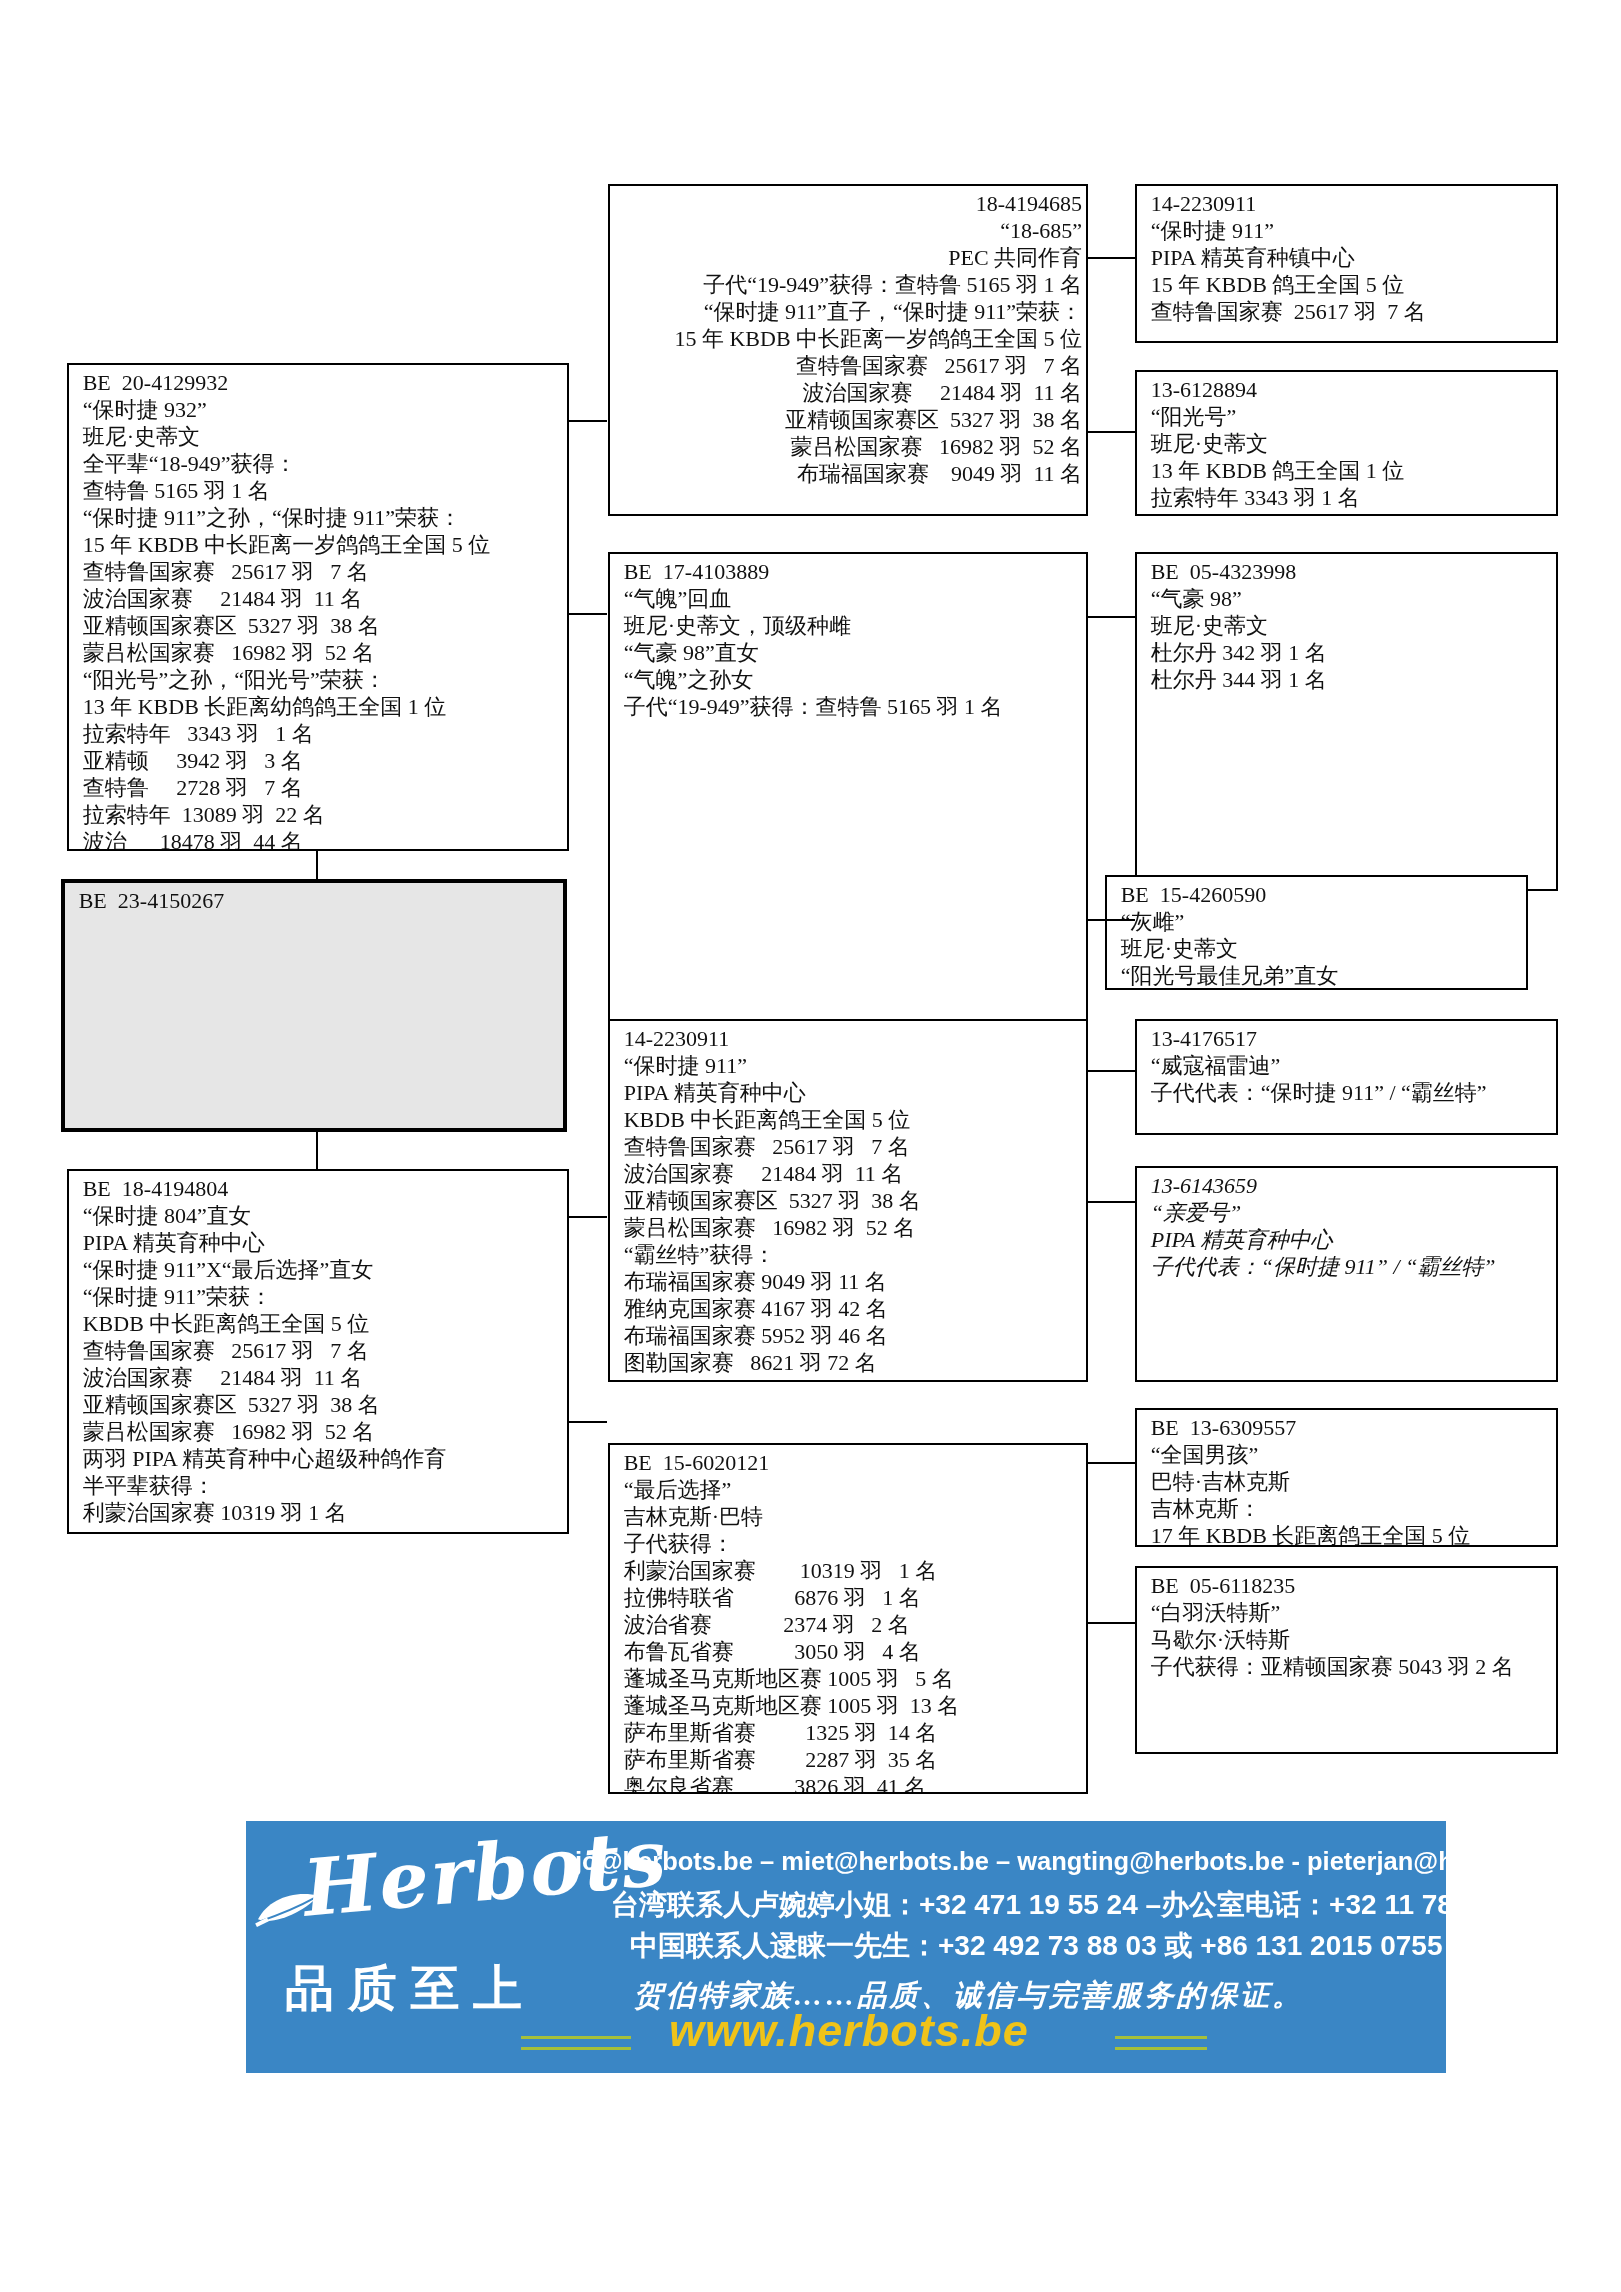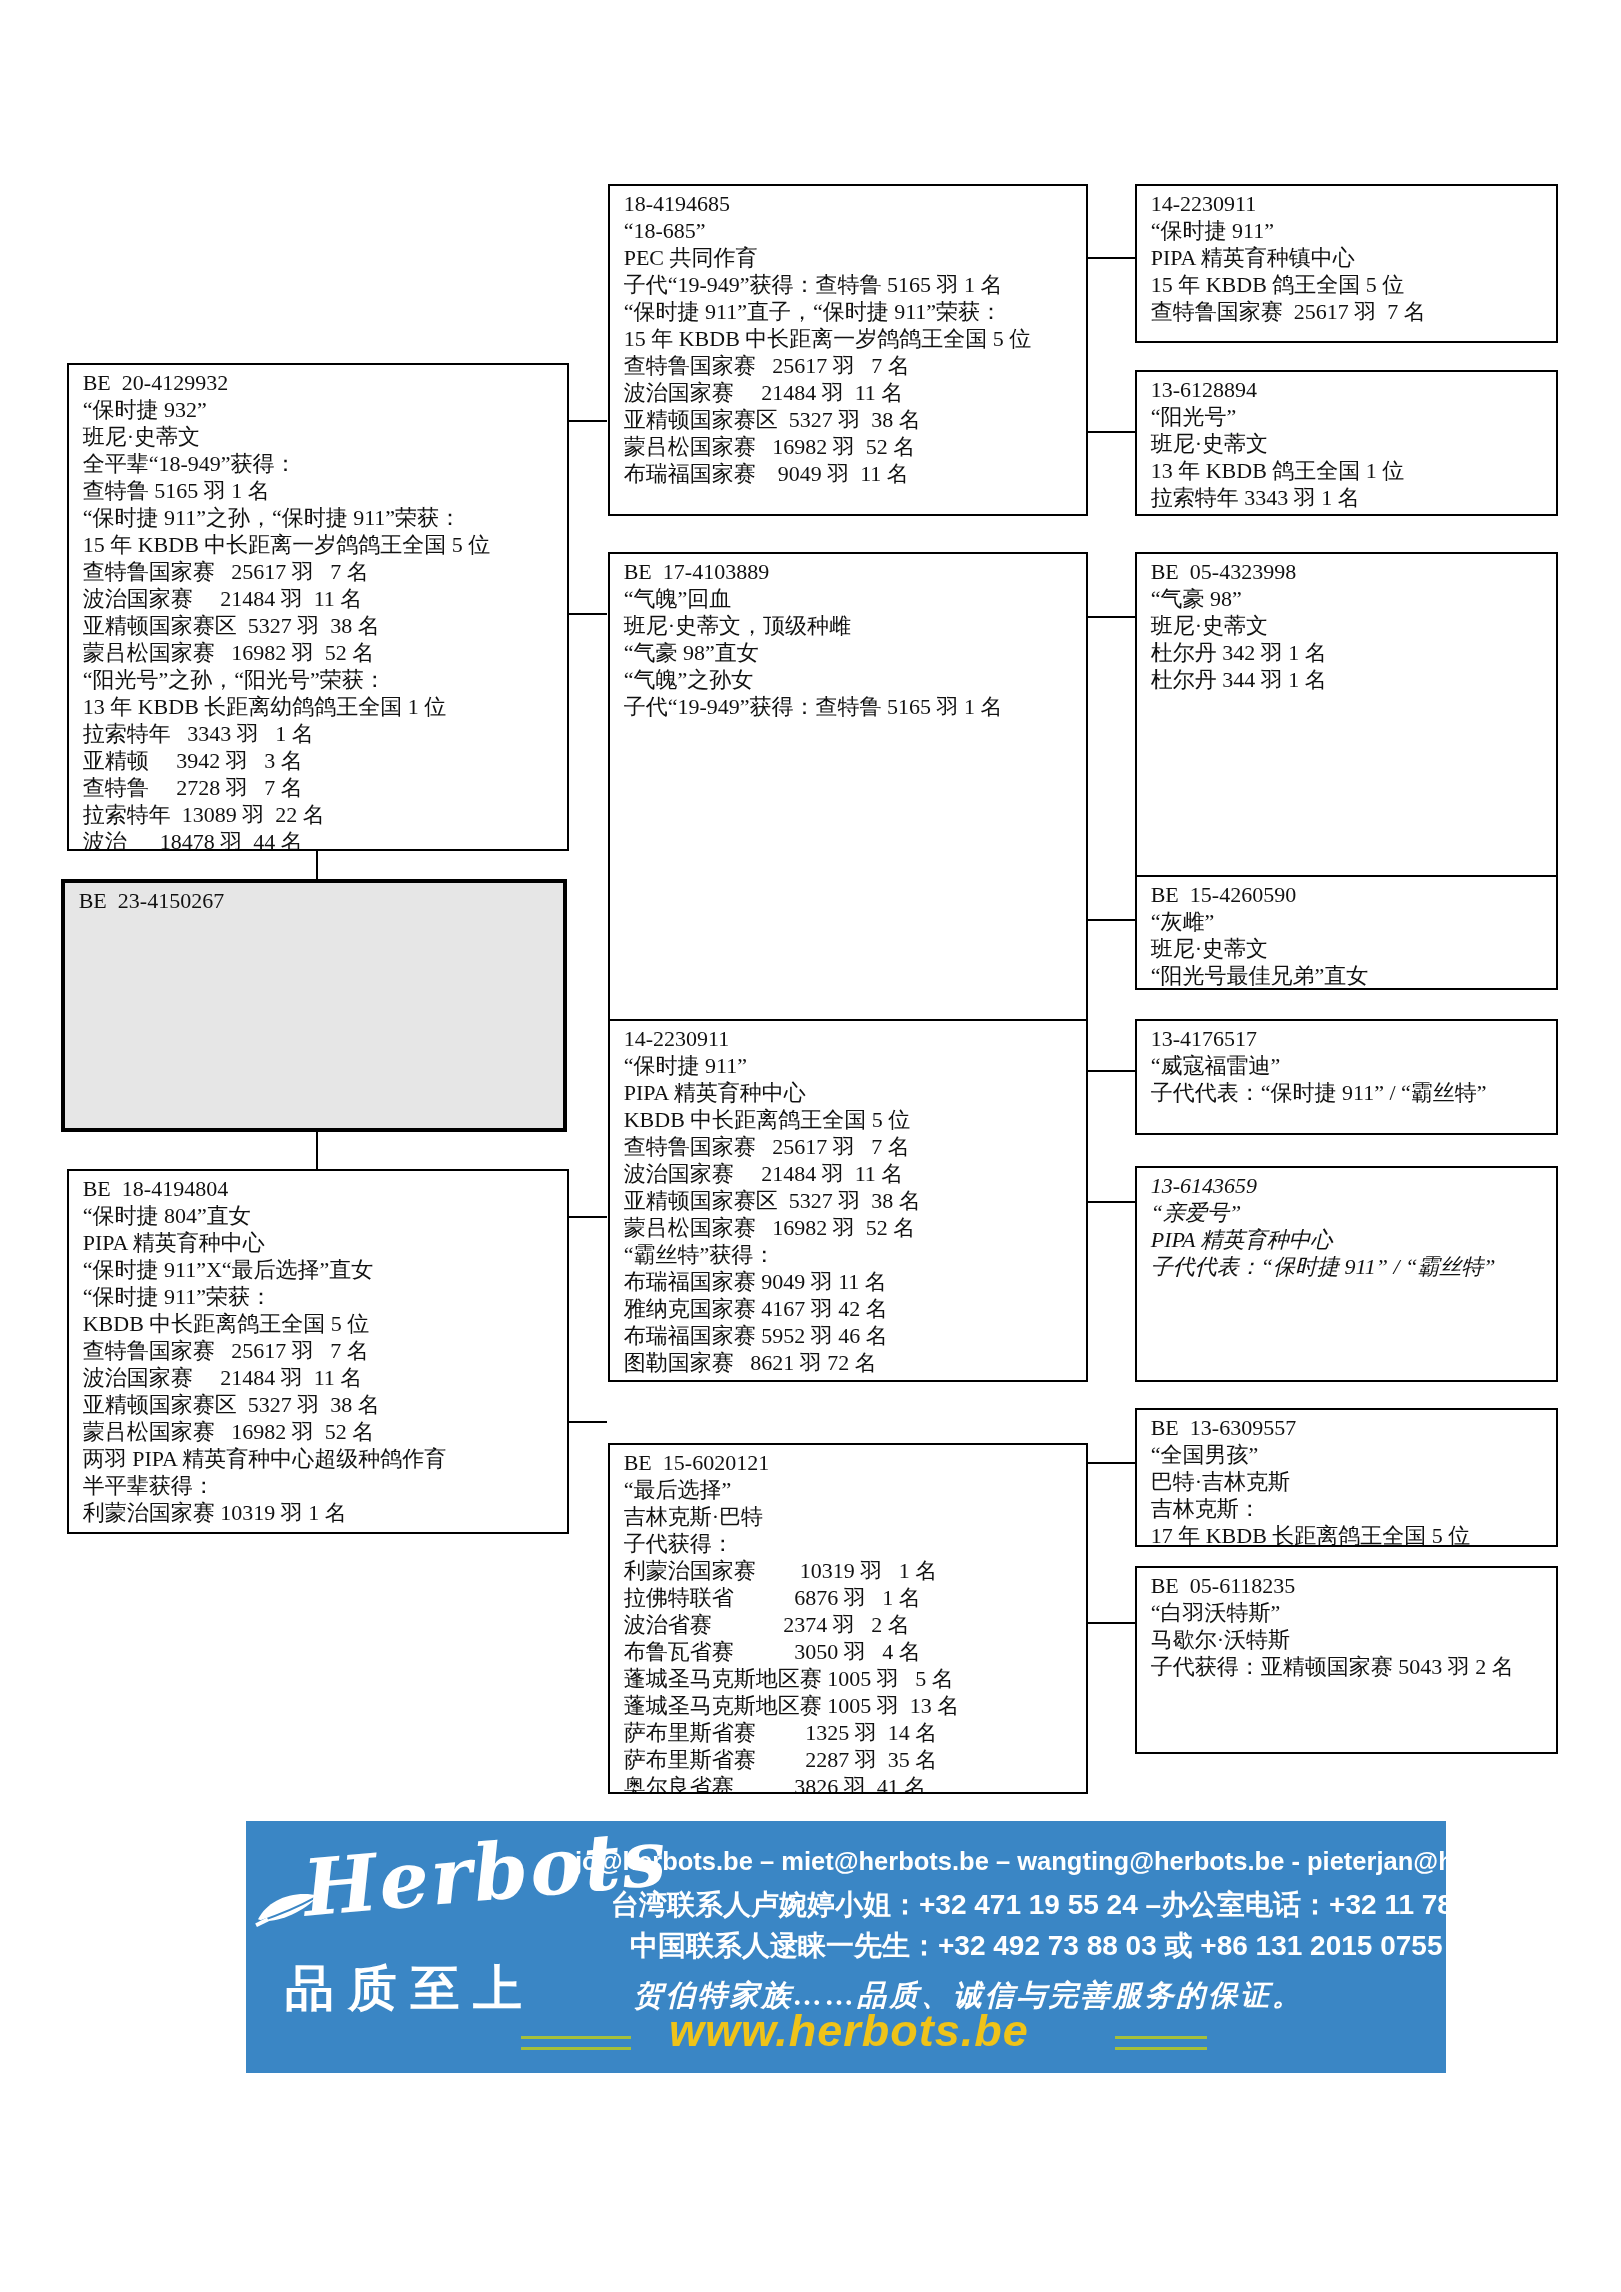--- a/index.html
+++ b/index.html
@@ -11,28 +11,28 @@
   
   .box {
     position:absolute; border:2px solid #000; background:#fff;
     padding:3.9px 3.9px 0 13.7px; font-size:22px; line-height:27px;
     overflow:hidden;
   }
   .box .tl { white-space:pre; }
   .l1 { left:67px;  top:363px;  width:502px; height:488px; }
   .subject { left:61px; top:879px; width:506px; height:253px; border:4.9px solid #000; background:#e6e6e6; }
   .l2 { left:67px;  top:1169px; width:502px; height:365px; }
-  .m1 { left:608px; top:184px;  width:480px; height:332px; }
+  .m1 { left:608px; top:184px;  width:480px; height:332px;text-align:right; }
   .m2 { left:608px; top:552px;  width:480px; height:558px; }
   .m3 { left:608px; top:1019px; width:480px; height:363px; }
   .m4 { left:608px; top:1435px; width:480px; height:351px;margin-top:8px; }
   .r1 { left:1135px; top:184px;  width:423px; height:159px; }
   .r2 { left:1135px; top:370px;  width:423px; height:146px; }
   .r3 { left:1135px; top:552px;  width:423px; height:339px; }
-  .r4 { left:1135px; top:875px;  width:423px; height:115px; }
+  .r4 { left:1105px; top:875px;  width:423px; height:115px; }
   .r5 { left:1135px; top:1019px; width:423px; height:116px; }
   .r6 { left:1135px; top:1166px; width:423px; height:216px;font-style:italic; }
   .r7 { left:1135px; top:1408px; width:423px; height:139px; }
   .r8 { left:1135px; top:1566px; width:423px; height:188px; }
   
   .conn { position:absolute; background:#000; }
   
   .banner {
     position:absolute; left:246px; top:1821px; width:1200px; height:252px;
     background:#3a86c5; color:#fff; overflow:hidden;

